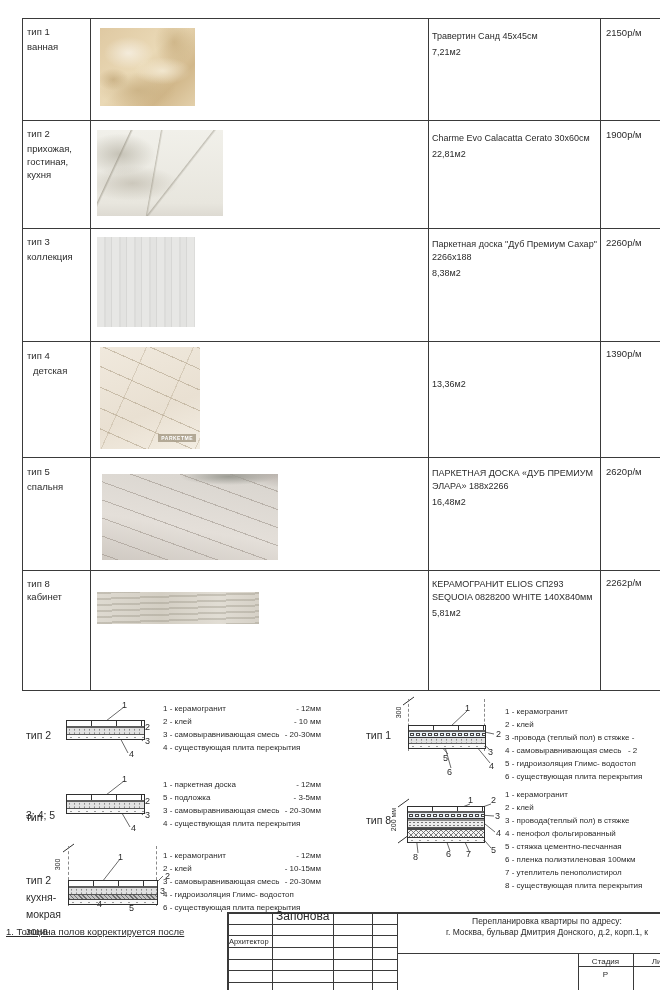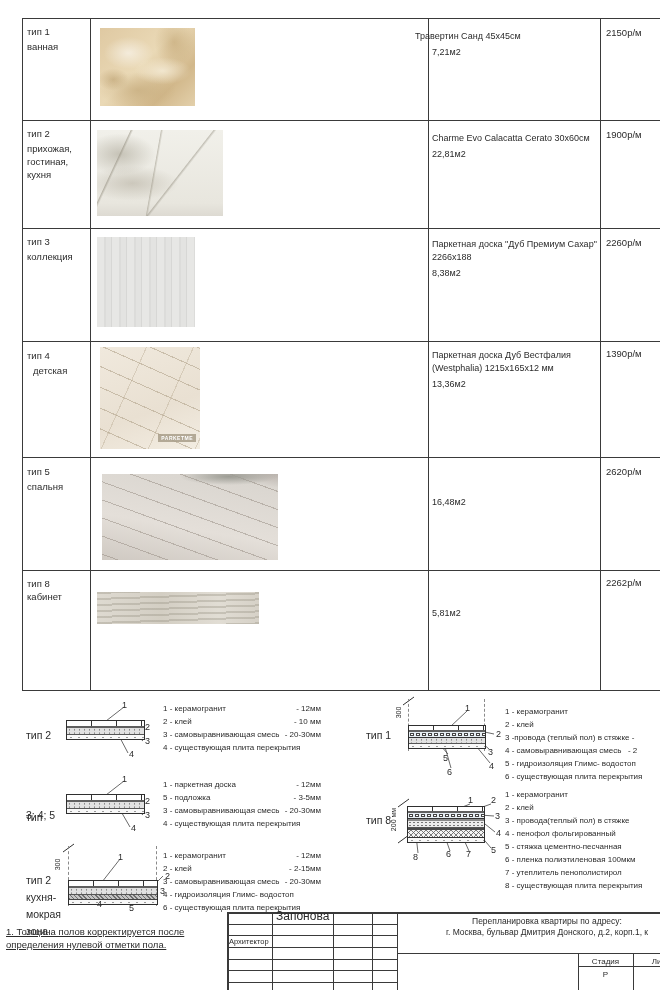--- a/index.html
+++ b/index.html
@@ -82,21 +82,21 @@
   <div class="hl" style="left:22px;top:570px;width:638px"></div>
   <div class="hl" style="left:22px;top:690px;width:638px"></div>
   <div class="vl" style="left:22px;top:18px;height:672px"></div>
   <div class="vl" style="left:90px;top:18px;height:672px"></div>
   <div class="vl" style="left:428px;top:18px;height:672px"></div>
   <div class="vl" style="left:600px;top:18px;height:672px"></div>
 
   <div class="t-type" style="left:27px;top:26px">тип 1</div>
   <div class="t-rooms" style="left:27px;top:40px">ванная</div>
   <div class="sw sw-travertine" style="left:100px;top:28px;width:95px;height:78px"></div>
-  <div class="t-desc" style="left:415px;top:30px">Травертин Санд 45х45см</div>
+  <div class="t-desc" style="left:432px;top:30px">Травертин Санд 45х45см</div>
   <div class="t-area" style="left:432px;top:47px">7,21м2</div>
   <div class="t-price" style="left:606px;top:27px">2150р/м</div>
 
   <div class="t-type" style="left:27px;top:128px">тип 2</div>
   <div class="t-rooms" style="left:27px;top:142px">прихожая, гостиная, кухня</div>
   <div class="sw sw-marble" style="left:97px;top:130px;width:126px;height:86px"></div>
   <div class="t-desc" style="left:432px;top:132px">Charme Evo Calacatta Cerato 30х60см</div>
   <div class="t-area" style="left:432px;top:149px">22,81м2</div>
   <div class="t-price" style="left:606px;top:129px">1900р/м</div>
 
@@ -105,33 +105,34 @@
   <div class="sw sw-woodv" style="left:97px;top:237px;width:98px;height:90px"></div>
   <div class="t-desc" style="left:432px;top:238px">Паркетная доска "Дуб Премиум Сахар" 2266х188</div>
   <div class="t-area" style="left:432px;top:268px">8,38м2</div>
   <div class="t-price" style="left:606px;top:237px">2260р/м</div>
 
   <div class="t-type" style="left:27px;top:350px">тип 4</div>
   <div class="t-rooms" style="left:33px;top:364px">детская</div>
   <div class="sw sw-woodd" style="left:100px;top:347px;width:100px;height:102px">
     <span class="wm">PARKETME</span>
   </div>
-  <div class="t-desc" style="left:432px;top:349px">Паркетная доска Дуб Вестфалия (Westphalia) 1215х165х12 мм</div>
   <div class="t-area" style="left:432px;top:379px">13,36м2</div>
   <div class="t-price" style="left:606px;top:348px">1390р/м</div>
 
   <div class="t-type" style="left:27px;top:466px">тип 5</div>
   <div class="t-rooms" style="left:27px;top:480px">спальня</div>
   <div class="sw sw-floorphoto" style="left:102px;top:474px;width:176px;height:86px"></div>
+  <div class="t-desc" style="left:432px;top:467px">ПАРКЕТНАЯ ДОСКА «ДУБ ПРЕМИУМ ЭЛАРА» 188х2266</div>
   <div class="t-area" style="left:432px;top:497px">16,48м2</div>
   <div class="t-price" style="left:606px;top:466px">2620р/м</div>
 
   <div class="t-type" style="left:27px;top:578px">тип 8</div>
   <div class="t-rooms" style="left:27px;top:590px">кабинет</div>
   <div class="sw sw-plank" style="left:97px;top:592px;width:162px;height:32px"></div>
+  <div class="t-desc" style="left:432px;top:578px">КЕРАМОГРАНИТ ELIOS СП293 SEQUOIA 0828200 WHITE   140Х840мм</div>
   <div class="t-area" style="left:432px;top:608px">5,81м2</div>
   <div class="t-price" style="left:606px;top:577px">2262р/м</div>
 
   <div class="diag" style="left:22px;top:698px;width:335px;height:72px">
     <svg class="lead" width="335" height="72">
       <line x1="102" y1="9" x2="84" y2="23" stroke="#444" stroke-width="0.8"></line>
       <line x1="121" y1="29" x2="112" y2="28" stroke="#444" stroke-width="0.8"></line>
       <line x1="121" y1="43" x2="110" y2="33" stroke="#444" stroke-width="0.8"></line>
       <line x1="106" y1="55" x2="96" y2="36" stroke="#444" stroke-width="0.8"></line>
     </svg>
@@ -204,21 +205,21 @@
       <div class="lay lay-hydro"></div>
       <div class="lay lay-slab"></div>
     </div>
     <span class="co" style="left:96px;top:9px">1</span>
     <span class="co" style="left:143px;top:28px">2</span>
     <span class="co" style="left:138px;top:43px">3</span>
     <span class="co" style="left:75px;top:56px">4</span>
     <span class="co" style="left:107px;top:60px">5</span>
     <div class="lg" style="left:141px;top:6px;width:158px">
       <div class="li"><span>1 - керамогранит</span><span>- 12мм</span></div>
-      <div class="li"><span>2 - клей</span><span>- 2-15мм</span></div>
+      <div class="li"><span>2 - клей</span><span>- 10-15мм</span></div>
       <div class="li"><span>3 - самовыравнивающая смесь</span><span>- 20-30мм</span></div>
       <div class="li"><span>4 - гидроизоляция Глимс- водостоп</span><span></span></div>
       <div class="li"><span>6 - существующая плита перекрытия</span><span></span></div>
     </div>
   </div>
 
   <div class="diag" style="left:360px;top:695px;width:300px;height:90px">
     <svg class="lead" width="300" height="90">
       <line x1="43" y1="10" x2="54" y2="2" stroke="#333" stroke-width="1"></line>
       <line x1="107" y1="16" x2="90" y2="32" stroke="#444" stroke-width="0.8"></line>
@@ -295,21 +296,20 @@
       <div class="li"><span>4 - пенофол фольгированный</span><span></span></div>
       <div class="li"><span>5 - стяжка цементно-песчанная</span><span></span></div>
       <div class="li"><span>6 - пленка полиэтиленовая 100мкм</span><span></span></div>
       <div class="li"><span>7 - утеплитель пенополистирол</span><span></span></div>
       <div class="li"><span>8 - существующая плита перекрытия</span><span></span></div>
     </div>
   </div>
 
   <div class="fnote" style="left:6px;top:925px;width:235px">
     <div>1. Толщина полов корректируется после</div>
-    <div>определения нулевой отметки пола.</div>
   </div>
 
   <div class="hl" style="left:227px;top:912px;width:433px;height:1.5px"></div>
   <div class="hl" style="left:227px;top:923.5px;width:170px"></div>
   <div class="hl" style="left:227px;top:935px;width:170px"></div>
   <div class="hl" style="left:227px;top:947px;width:170px"></div>
   <div class="hl" style="left:227px;top:958.5px;width:170px"></div>
   <div class="hl" style="left:227px;top:970px;width:170px"></div>
   <div class="hl" style="left:227px;top:981.5px;width:170px"></div>
   <div class="vl" style="left:227px;top:912px;height:78px;width:1.5px"></div>

